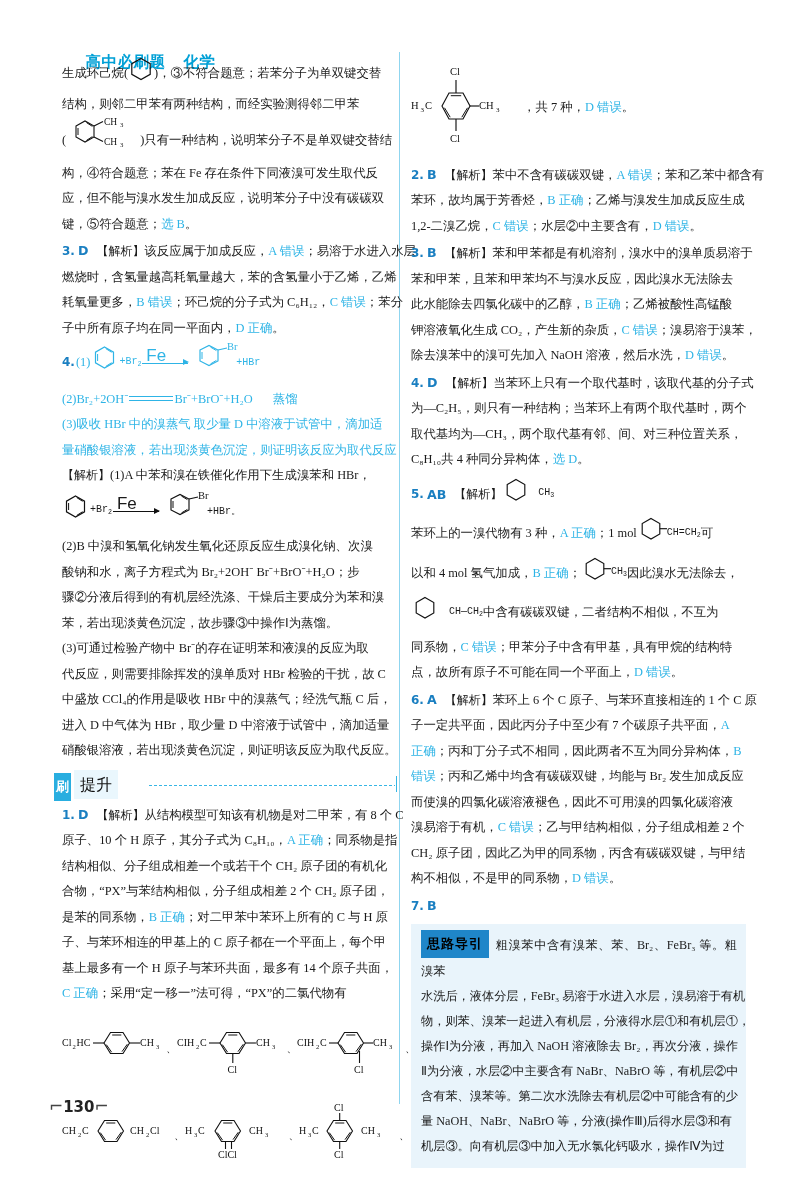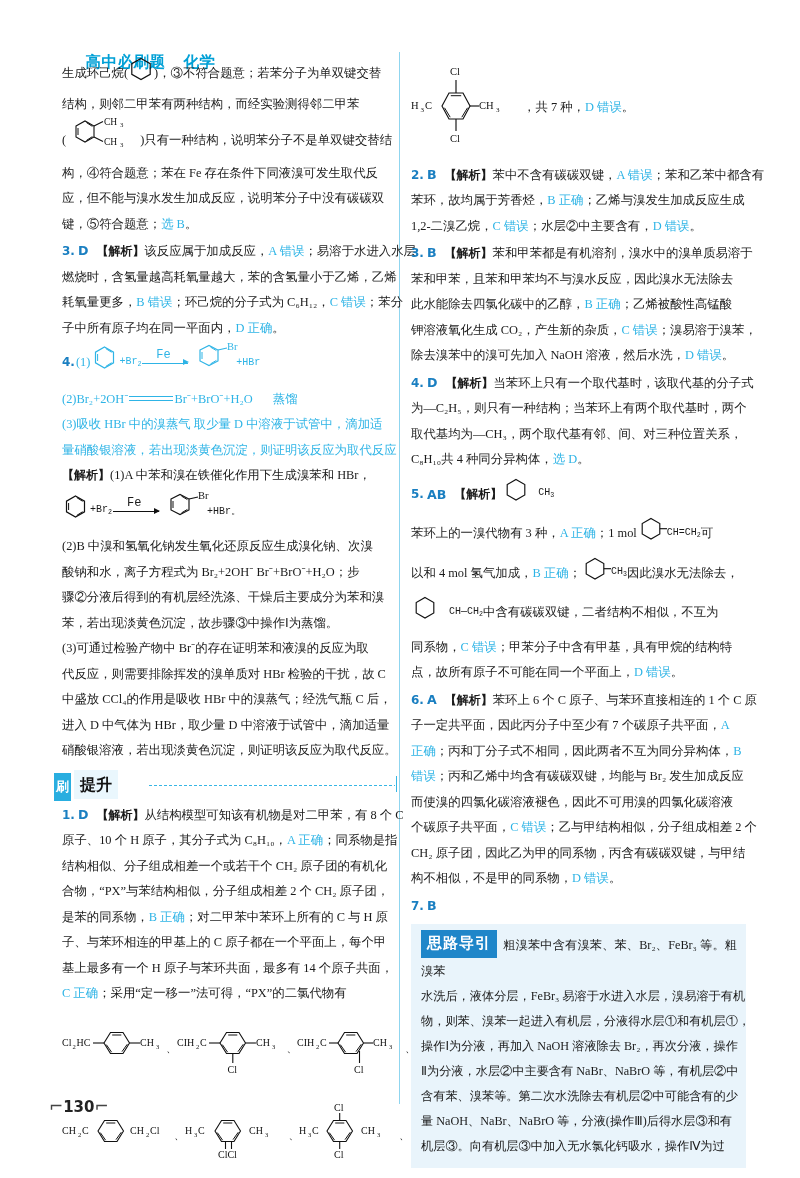--- a/index.html
+++ b/index.html
@@ -47,61 +47,61 @@
   .inum {
     color:#1a7fc1; font-weight:bold;
     font-family:"DejaVu Sans", sans-serif;
     font-size:12px;
   }
   .ians {
     color:#1a7fc1; font-weight:bold;
     font-family:"DejaVu Sans", sans-serif;
     font-size:12.6px; margin-left:3px;
   }
-  .jx { font-weight:bold; font-family:"DejaVu Sans", sans-serif; font-size:12px; }
+  .jx { font-weight:normal; font-family:"DejaVu Sans", sans-serif; font-size:12px; }
   .cy { color:#2eb4e6; }
 
   sub { font-size:0.66em; vertical-align:-0.28em; }
 
   
   .band {
     position:relative; height:30px; margin:6px 0 2px 0;
   }
   .band .chip {
     position:absolute; left:-8px; top:3px;
     background:#29aee0; color:#ffffff;
     font-family:"DejaVu Sans", sans-serif;
     font-weight:bold; font-size:13px;
     padding:1px 2px 2px 2px;
   }
   .band .btitle {
     position:absolute; left:12px; top:0px;
     font-family:"DejaVu Sans", sans-serif;
-    font-weight:bold; font-size:16px; color:#111;
+    font-weight:normal; font-size:16px; color:#111;
     background:#eaf7fd; padding:2px 6px 2px 6px;
   }
   .band .dots {
     position:absolute; left:86px; right:2px; top:14px; height:3px;
     background-image: radial-gradient(#37b6e4 42%, transparent 45%);
     background-size: 5px 3px; background-repeat:repeat-x;
   }
   .band .tick { position:absolute; right:0; top:6px; width:1px; height:16px; background:#37b6e4; }
 
   
   .guide {
     background:#e9f4fb;
     padding:7px 9px 9px 10px;
     margin-top:5px;
     font-size:12.2px; line-height:25px;
   }
   .guide .glabel {
     display:inline-block;
-    background:#1f86c9; color:#ffffff;
-    font-family:"DejaVu Sans", sans-serif;
-    font-weight:bold; font-size:15px;
+    background:#1f86c9; color:#000000;
+    font-family:"DejaVu Sans", sans-serif;
+    font-weight:bold; font-size:13px;
     padding:1px 6px 2px 6px; letter-spacing:1px;
     margin-right:6px;
     position:relative; top:-1px;
   }
 
   
   .footer {
     position:absolute; left:28px; bottom:44px;
     font-family:"DejaVu Sans", sans-serif;
     font-weight:bold; font-size:15px; color:#222;
@@ -111,22 +111,22 @@
 
   
   .ring, .ringk, .ringsm {
     display:inline-block; vertical-align:-5px;
   }
   svg { overflow:visible; }
   .eqrow { display:flex; align-items:center; gap:1px; white-space:nowrap; }
 
   .arrow { display:inline-block; position:relative; width:46px; height:18px; vertical-align:3px; }
   .arrow .cat {
-    position:absolute; left:14px; top:-11px;
-    font-size:12px; font-family:Liberation Mono, monospace;
+    position:absolute; left:4px; top:-11px;
+    font-size:17px; font-family:Liberation Sans, sans-serif;
   }
   .arrow .shaft { position:absolute; left:0; top:9px; width:46px; height:1.2px; background:#111; }
   .arrow .head {
     position:absolute; right:-1px; top:5.6px;
     width:0;height:0;border-left:6px solid #111;
     border-top:3.4px solid transparent;border-bottom:3.4px solid transparent;
   }
   .dblarrow { display:inline-block; position:relative; width:44px; height:12px; vertical-align:2px; }
   .dblarrow .s1 { position:absolute; left:0; top:3px; width:44px; height:1.2px; background:#111; }
   .dblarrow .s2 { position:absolute; left:0; top:7px; width:44px; height:1.2px; background:#111; }
@@ -481,21 +481,21 @@
       <span class="ln"><span>同系物，</span><span class="cy">C 错误</span><span>；甲苯分子中含有甲基，具有甲烷的结构特</span></span>
       <span class="ln"><span>点，故所有原子不可能在同一个平面上，</span><span class="cy">D 错误</span><span>。</span></span>
     </div>
 
     <div class="item">
       <span class="ln"><span class="inum">6.</span><span class="ians">A</span><span style="display:inline-block;width:8px;"></span><span class="jx">【解析】</span><span>苯环上 6 个 C 原子、与苯环直接相连的 1 个 C 原</span></span>
       <span class="ln"><span>子一定共平面，因此丙分子中至少有 7 个碳原子共平面，</span><span class="cy">A</span></span>
       <span class="ln"><span class="cy">正确</span><span>；丙和丁分子式不相同，因此两者不互为同分异构体，</span><span class="cy">B</span></span>
       <span class="ln"><span class="cy">错误</span><span>；丙和乙烯中均含有碳碳双键，均能与 Br₂ 发生加成反应</span></span>
       <span class="ln">而使溴的四氯化碳溶液褪色，因此不可用溴的四氯化碳溶液</span>
-      <span class="ln"><span>个碳原子共平面，</span><span class="cy">C 错误</span><span>；乙与甲结构相似，分子组成相差 2 个</span></span>
+      <span class="ln"><span>溴易溶于有机，</span><span class="cy">C 错误</span><span>；乙与甲结构相似，分子组成相差 2 个</span></span>
       <span class="ln">CH₂ 原子团，因此乙为甲的同系物，丙含有碳碳双键，与甲结</span>
       <span class="ln"><span>构不相似，不是甲的同系物，</span><span class="cy">D 错误</span><span>。</span></span>
     </div>
 
     <div class="item">
       <span class="ln"><span class="inum">7.</span><span class="ians">B</span></span>
 
       <div class="guide">
         <span class="glabel">思路导引</span><span>粗溴苯中含有溴苯、苯、Br₂、FeBr₃ 等。粗溴苯</span>
         <span class="ln">水洗后，液体分层，FeBr₃ 易溶于水进入水层，溴易溶于有机</span>

